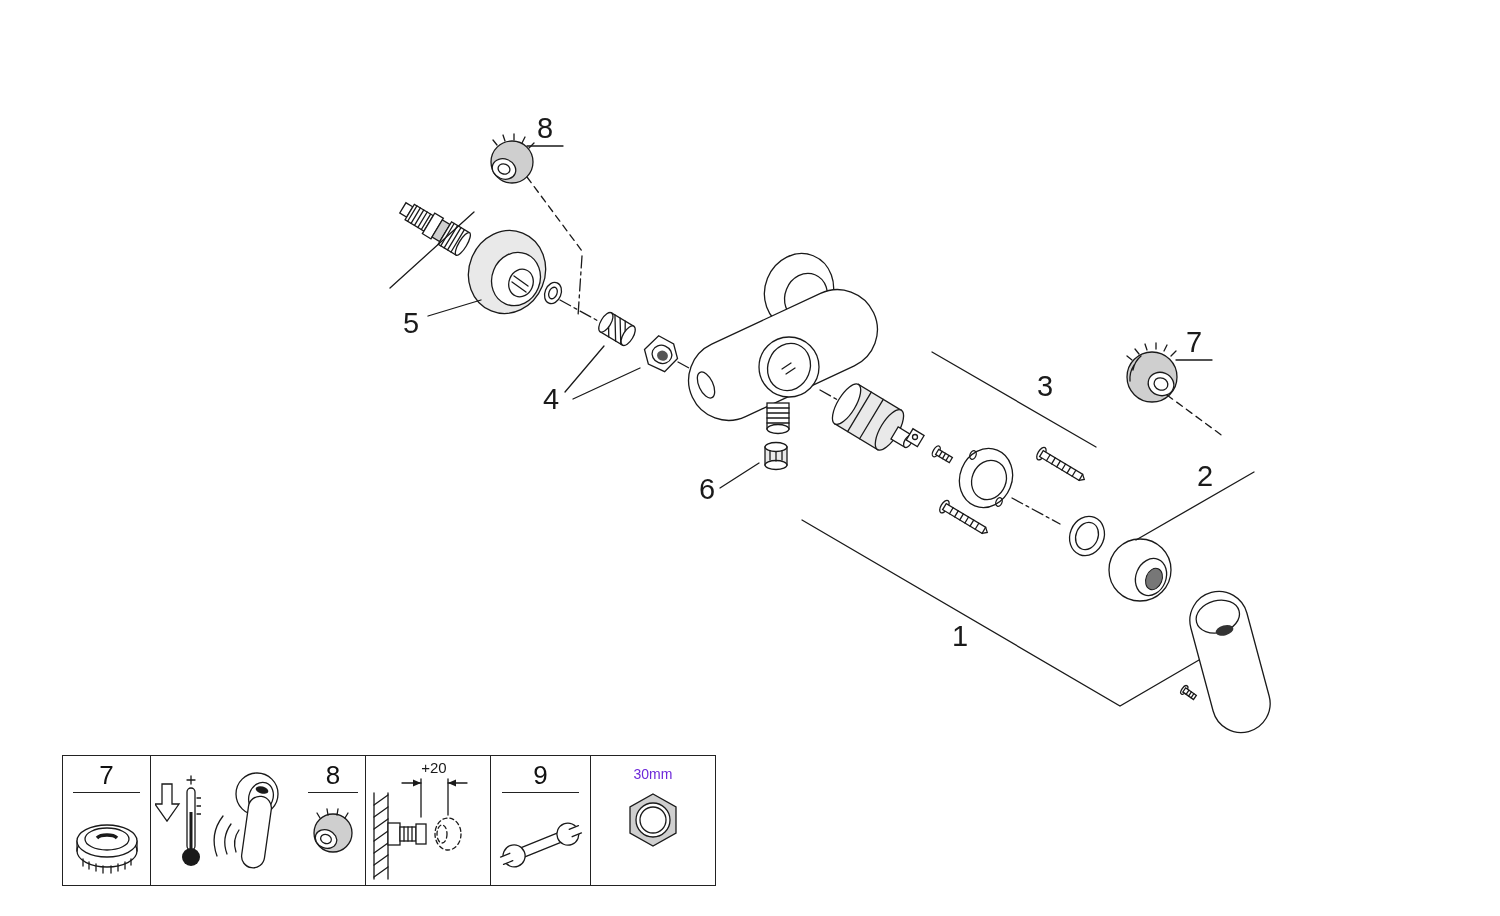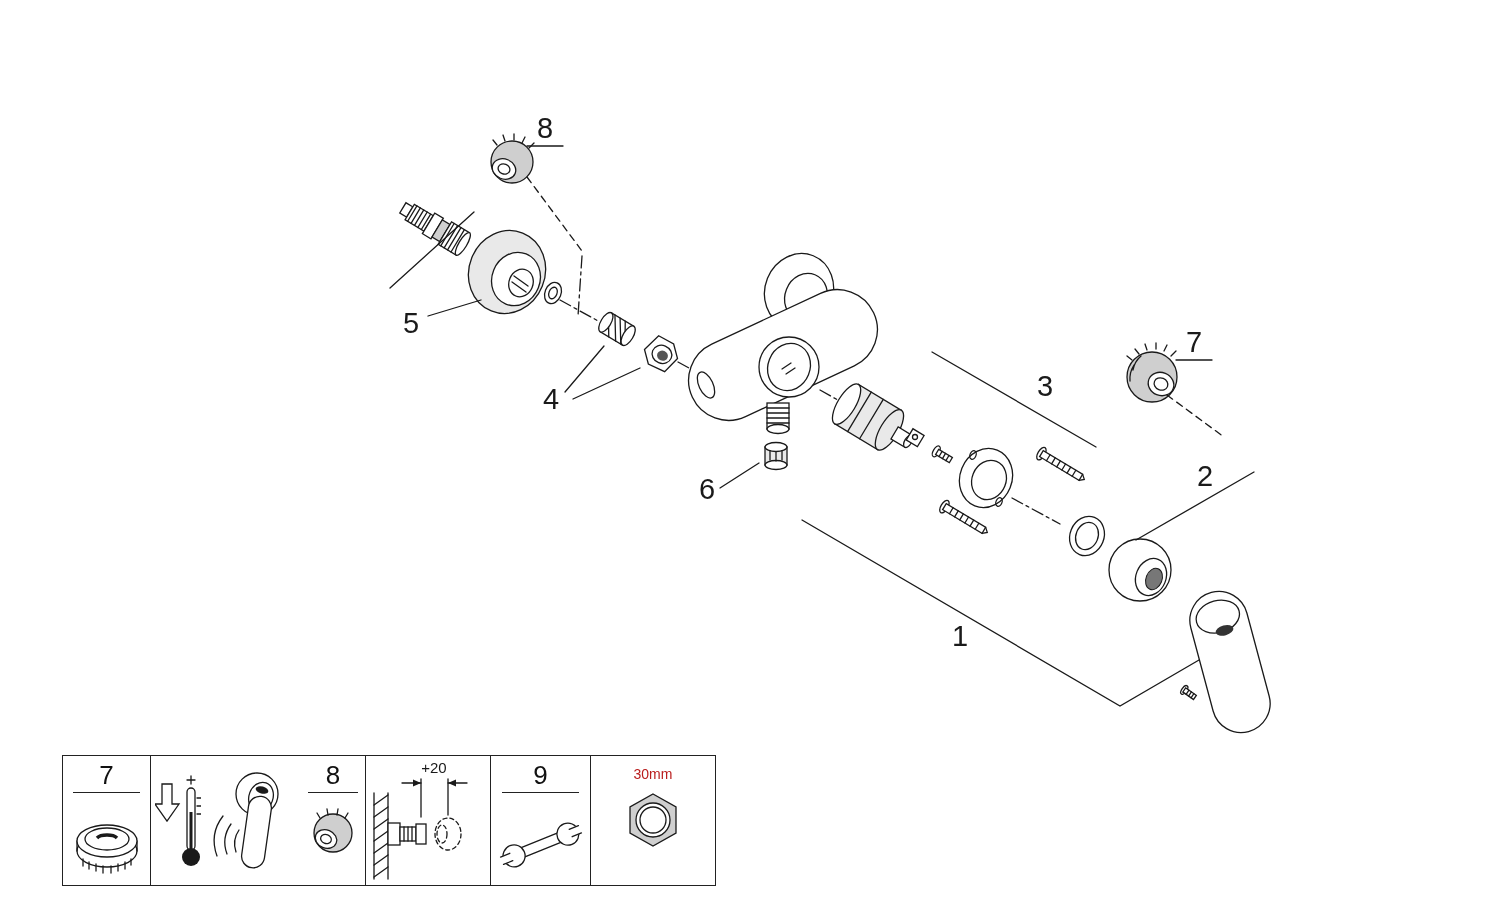--- a/index.html
+++ b/index.html
@@ -17,21 +17,21 @@
   .lsec{border-right:1.5px solid #222;box-sizing:border-box;display:flex;flex-direction:column;align-items:center;}
   .lsec:last-child{border-right:none;}
   .w7{width:88px;}
   .w8{width:215px;flex-direction:row;align-items:flex-start;}
   .wm{width:125px;justify-content:center;}
   .w9{width:100px;}
   .wn{flex:1;}
   .lnum{font-size:26px;line-height:1;color:#111;border-bottom:1.5px solid #222;
         padding:6px 0 4px;width:78%;text-align:center;}
   .l8col{display:flex;flex-direction:column;align-items:center;flex:1;height:100%;}
-  .lsize{font-size:14px;color:#b91c1c;margin-top:10px;}
+  .lsize{font-size:14px;color:#6d28d9;margin-top:10px;}
 </style>
 </head>
 <body>
 
 <div class="stage">
 
 <svg class="mainsvg" width="1500" height="916" viewBox="0 0 1500 916">
 
   <g>
     <circle cx="512" cy="162" r="21" class="sg"></circle>

